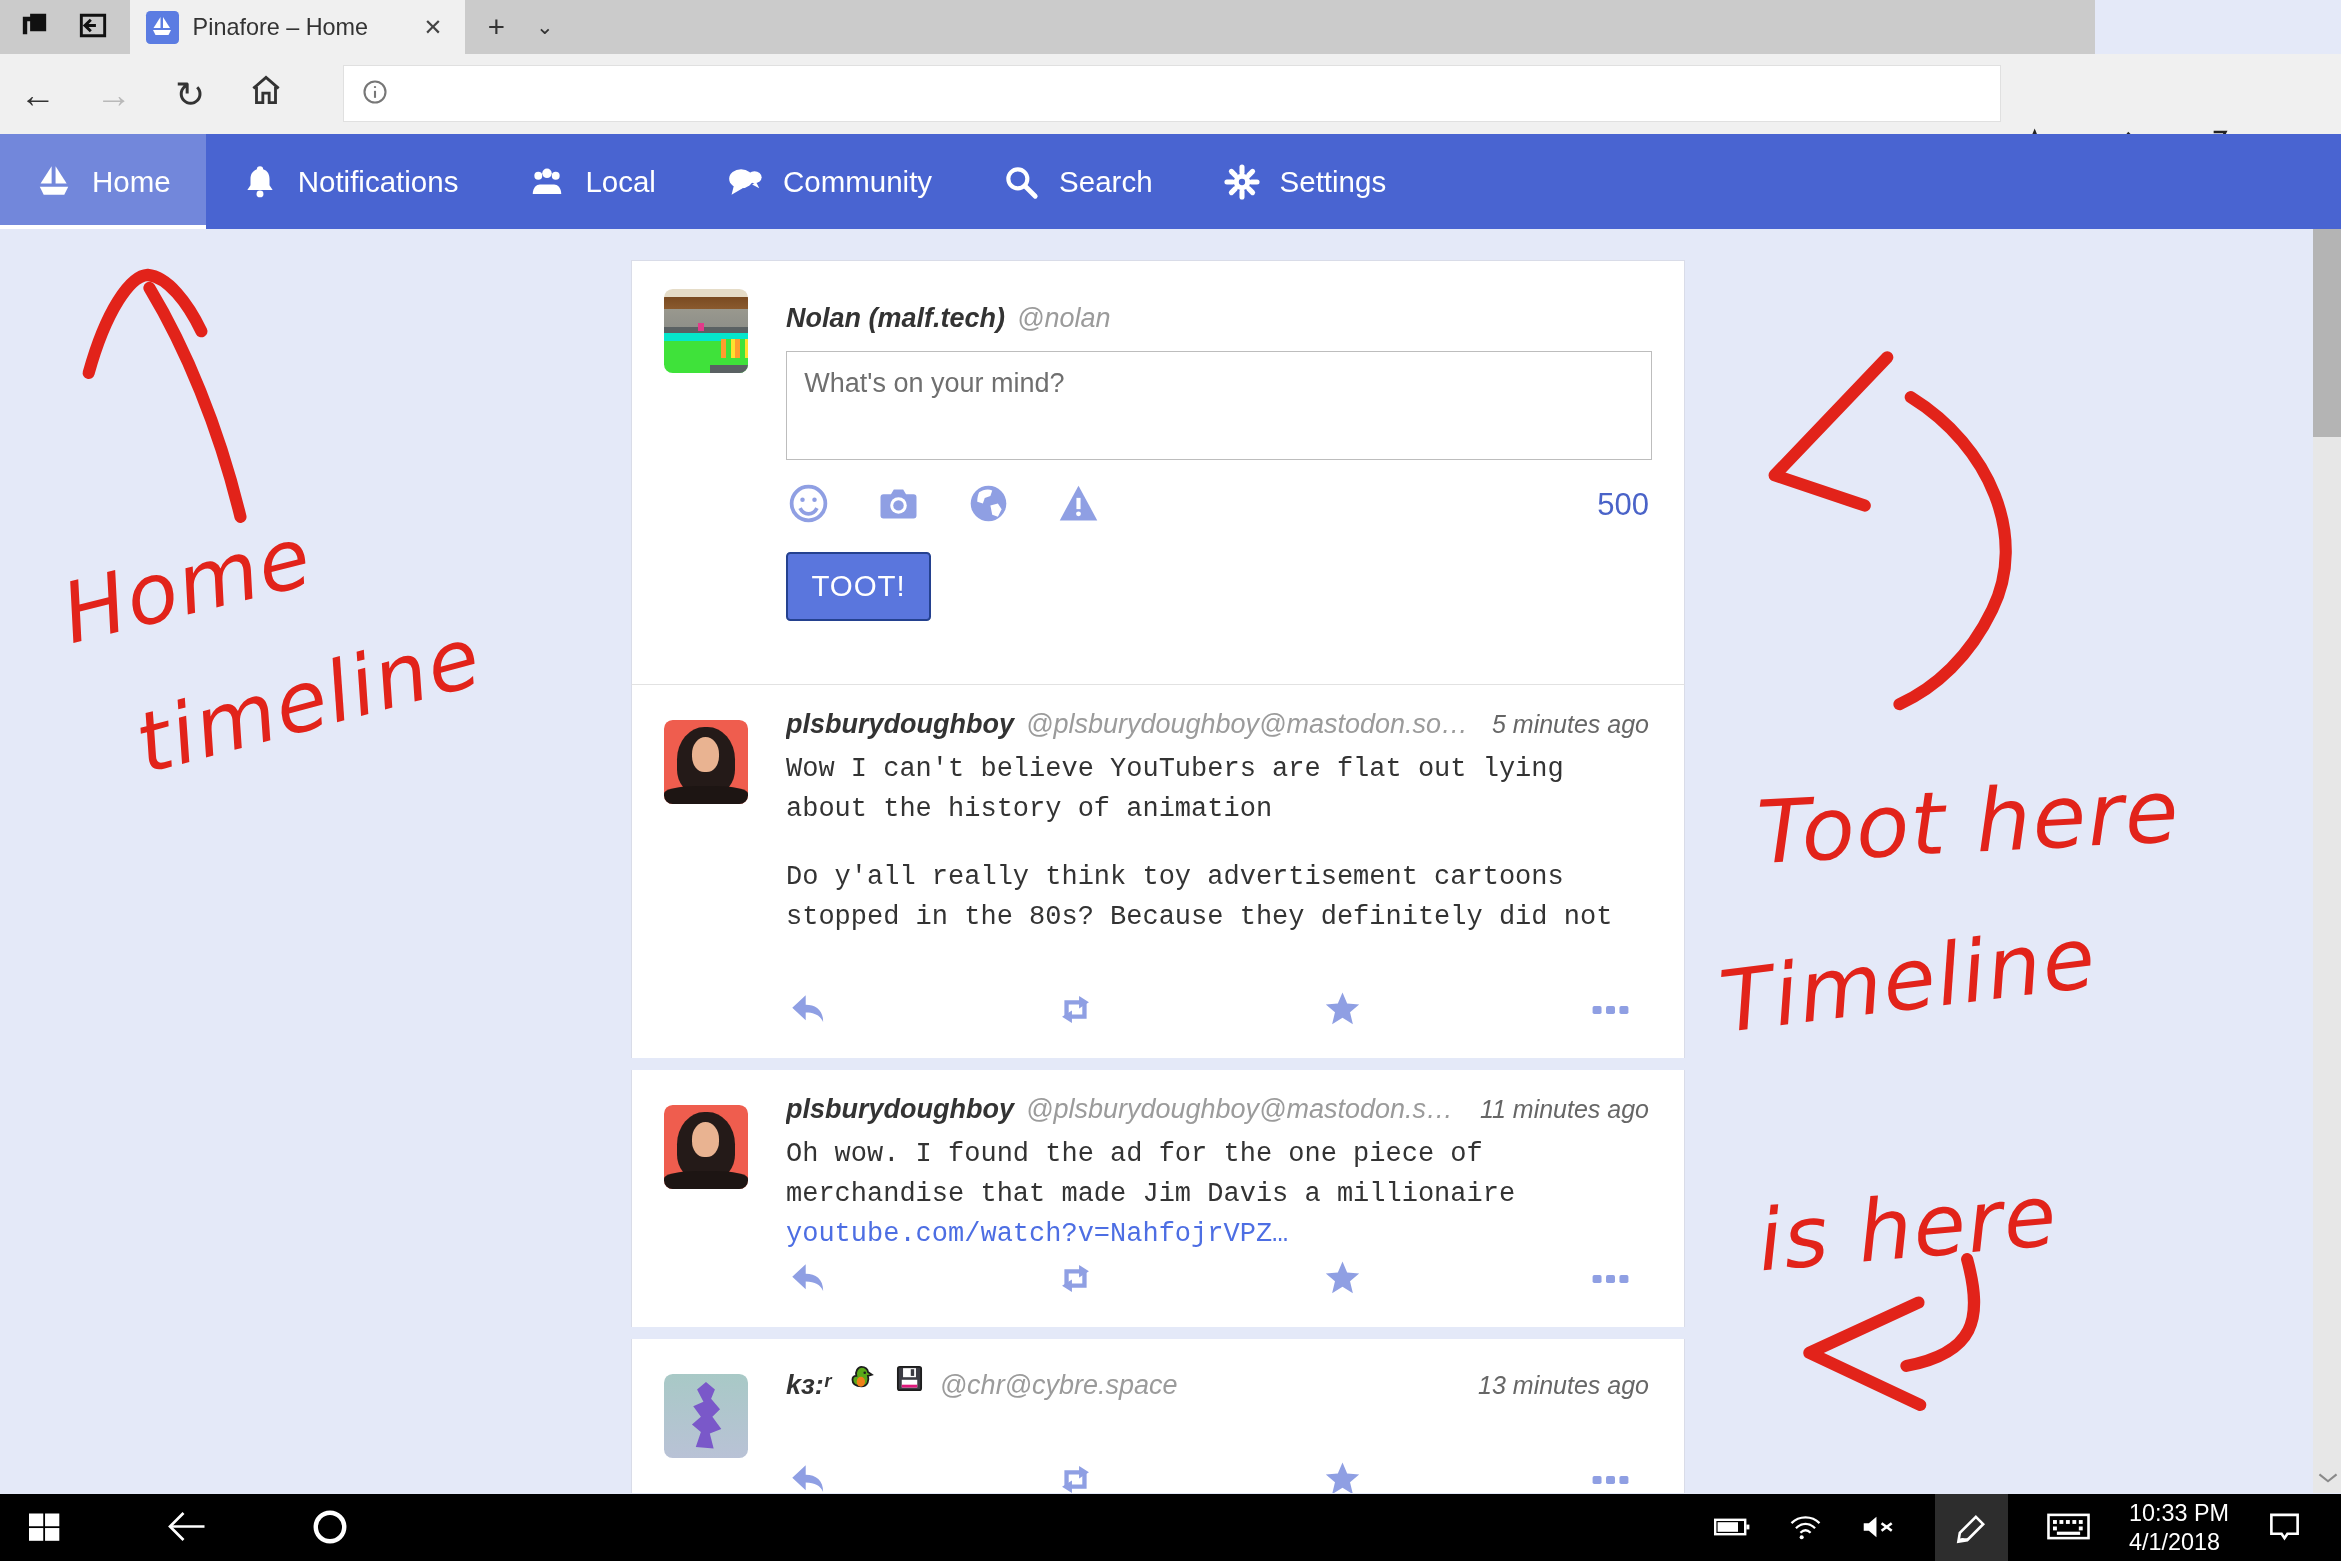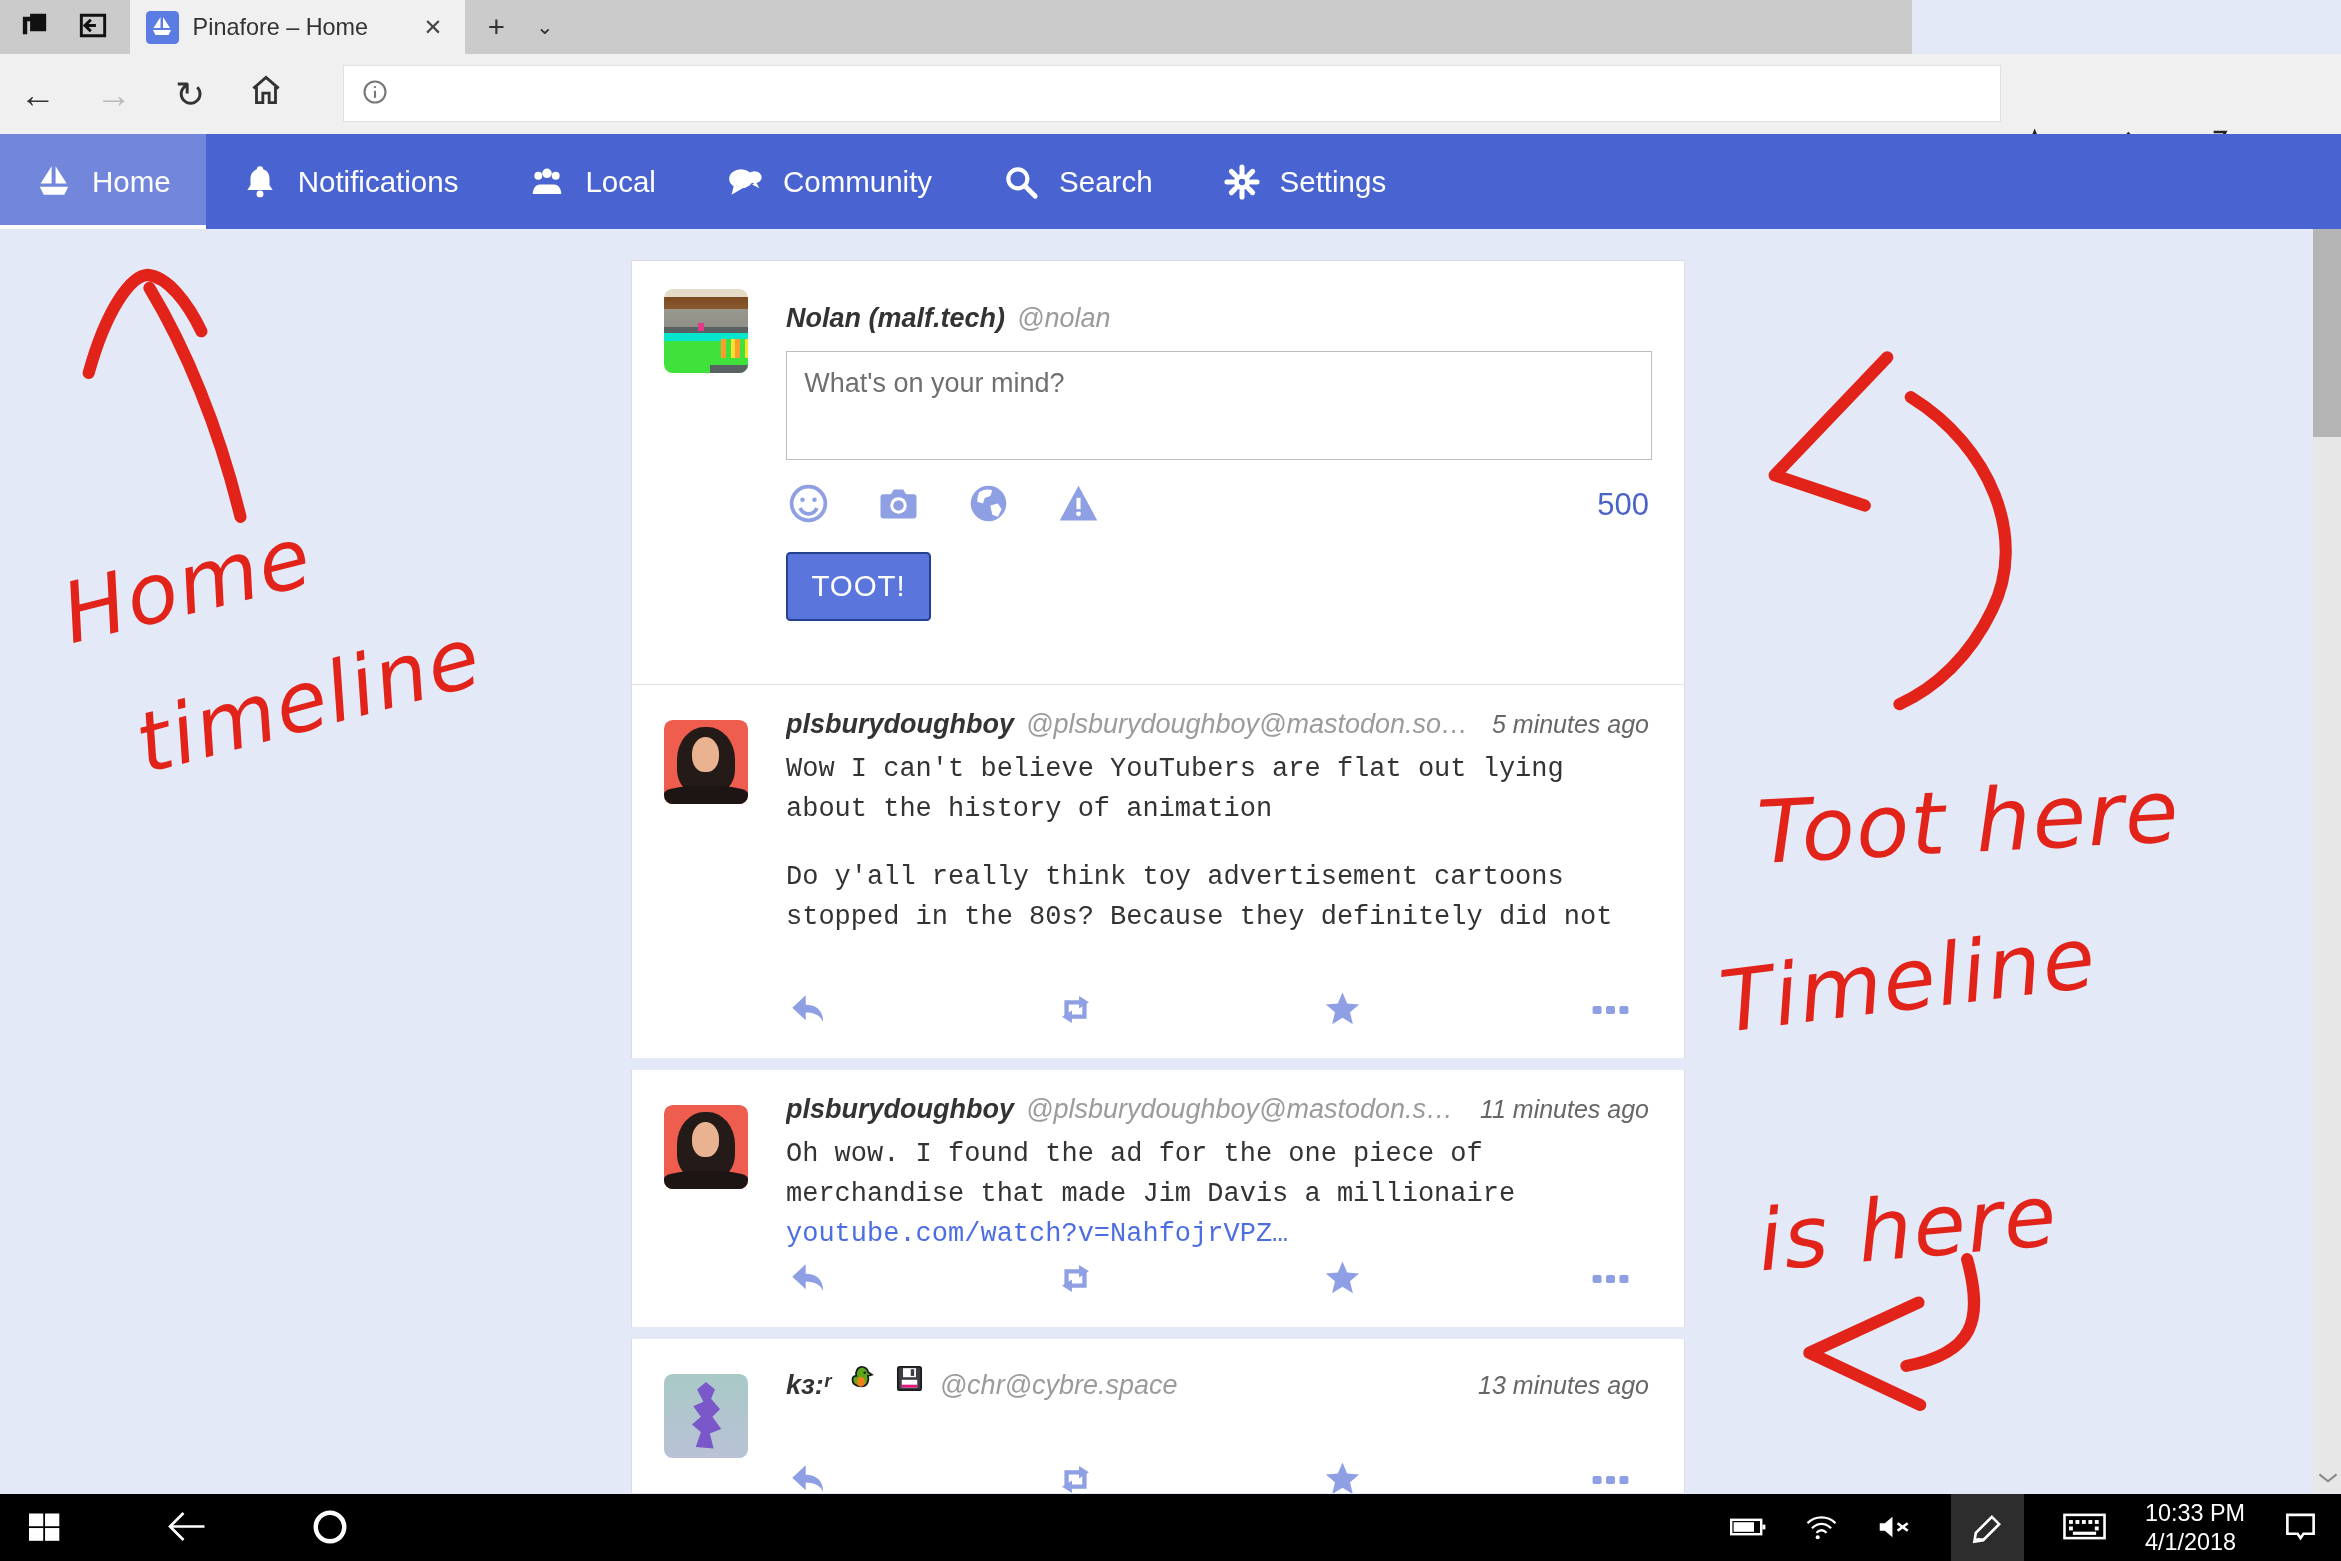--- a/index.html
+++ b/index.html
@@ -1,20 +1,20 @@
 <!DOCTYPE html>
 <html style="font-size:14px"><head>
 <meta charset="utf-8">
 <style>
   * { margin:0; padding:0; box-sizing:border-box; }
   html,body { width:2342px; height:1561px; overflow:hidden;
     font-family:"Liberation Sans", sans-serif; background:#e4e9f8; }
 
   
-  .tabbar { position:absolute; left:0; top:0; width:1912px; height:54px; background:#cbcbcb; }
+  .tabbar { position:absolute; left:0; top:0; width:2095px; height:54px; background:#cbcbcb; }
   .winbtns { position:absolute; left:8.7px; top:0; height:54px; display:flex; align-items:center; gap:22.6px; padding-left:8.7px; }
   .tab { position:absolute; left:130px; top:0; width:335px; height:54px; background:#f0f0f0;
          display:flex; align-items:center; padding:0 15.6px; gap:14px; }
   .favicon { width:33px; height:33px; background:#5b7ce2; border-radius:4.3px; display:flex; align-items:center; justify-content:center; }
   .tabtitle { font-size:23.4px; color:#333; flex:1; white-space:nowrap; overflow:hidden; }
   .tabclose { font-size:22.6px; color:#444; padding:3.5px 7px; }
   .newtab { position:absolute; left:479px; top:0; height:54px; display:flex; align-items:center; gap:31px; padding-left:8.7px; font-size:29.5px; color:#333; }
   .newtab .chev { font-size:21px; color:#333; }
 
   
@@ -89,21 +89,21 @@
 
   
   .sbar { position:absolute; right:0; top:95px; width:29px; height:1264px; background:#e7e7e7; }
   .sthumb { position:absolute; left:0; top:0; width:29px; height:208px; background:#b4b4b4; }
   .schev { position:absolute; right:1.7px; bottom:7px; }
 
   
   .taskbar { position:absolute; left:0; top:1494px; width:2342px; height:68px; background:#000;
              display:flex; align-items:center; color:#fff; }
   .tb-left { display:flex; align-items:center; gap:102px; padding-left:26px; }
-  .tb-right { margin-left:auto; display:flex; align-items:center; gap:38px; padding-right:24px; }
+  .tb-right { margin-left:auto; display:flex; align-items:center; gap:38px; padding-right:40px; }
   .penbtn { background:#2d2d2d; height:68px; display:flex; align-items:center; padding:0 19px; }
   .clock { font-size:23.4px; line-height:29.5px; text-align:left; }
 
   
   .ink { position:absolute; left:0; top:0; width:2342px; height:1561px; pointer-events:none; z-index:50; }
   .ink text { font-style:italic; letter-spacing:2px; }
 </style>
 </head>
 <body>
 

